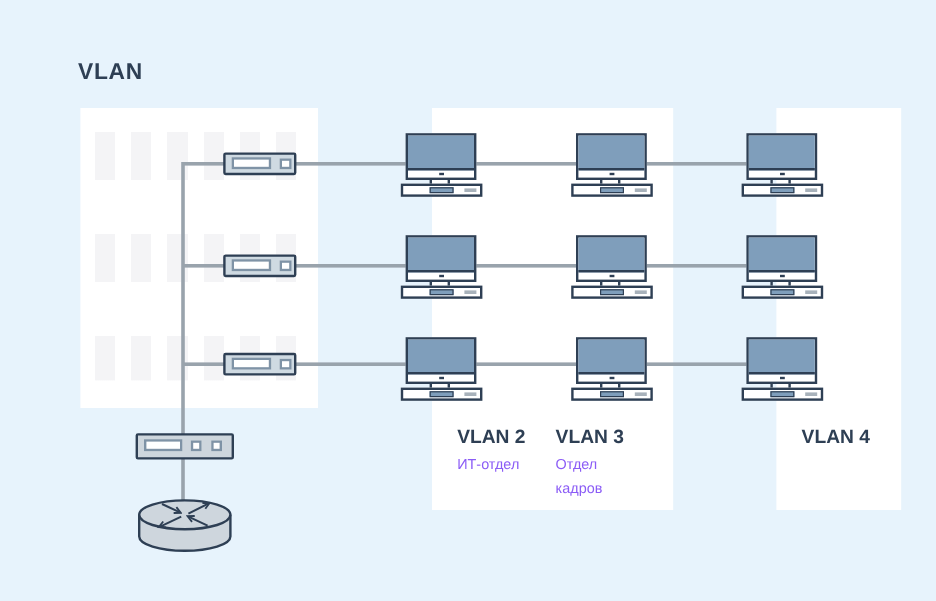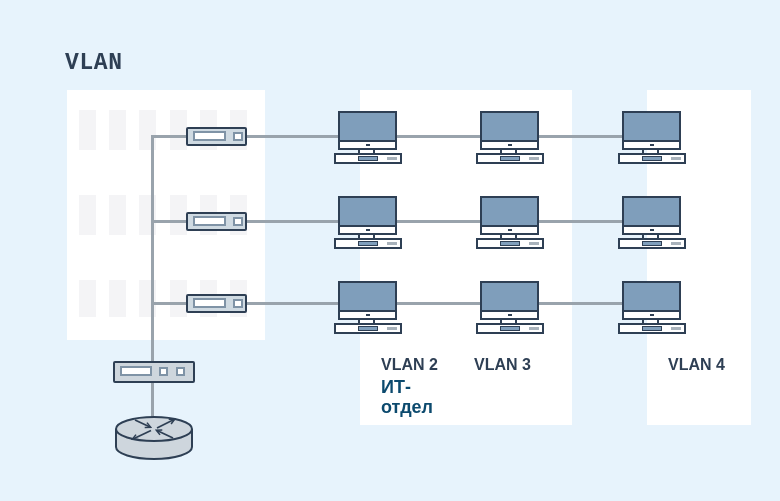--- a/index.html
+++ b/index.html
@@ -3,34 +3,34 @@
 <meta charset="utf-8">
 <style>
   html,body{margin:0;padding:0;background:#fff;}
   .canvas{
     position:relative;width:780px;height:501px;overflow:hidden;
     background:#E7F3FC;
     font-family:"Liberation Sans",sans-serif;
   }
   .page-title{
     position:absolute;left:65px;top:50px;
-    font-size:23px;font-weight:bold;letter-spacing:.6px;color:#2E3F54;font-family:Liberation Mono, monospace;
+    font-size:19px;font-weight:bold;letter-spacing:.6px;color:#2E3F54;
   }
   
   .rack-panel{position:absolute;left:67px;top:90px;width:198px;height:250px;background:#FFFFFF;}
   .bar-row{
     position:absolute;left:12px;width:168px;
     background-image:repeating-linear-gradient(to right,#F4F4F6 0,#F4F4F6 17px,transparent 17px,transparent 30.2px);
   }
   .vlan-col{position:absolute;top:90px;height:335px;background:#FFFFFF;}
   .col-1{left:315px;width:108px;margin-left:45px;}
-  .col-2{left:453px;width:104px;padding-left:15px;}
+  .col-2{left:442px;width:104px;padding-left:15px;}
   .col-3{left:599px;width:104px;margin-left:48px;}
   .vlan-name{position:absolute;left:21px;top:266px;font-size:16px;font-weight:bold;color:#2E3F54;}
-  .vlan-dept{position:absolute;left:21px;top:287px;width:72px;font-size:18px;line-height:20px;color:#0c4a6e;font-weight:bold;}
+  .vlan-dept{position:absolute;left:21px;top:287px;width:72px;font-size:12px;line-height:20px;color:#8b5cf6;}
   
   .line{position:absolute;background:#99A3AC;}
   .h-line{height:3px;left:152px;width:500px;}
   .v-line{width:3px;left:151px;top:135px;height:285px;}
   
   .switch{
     position:absolute;left:186px;width:61px;height:19px;box-sizing:border-box;
     background:#CFDAE2;border:2px solid #2E3F54;border-radius:2px;
   }
   .switch .port-wide{position:absolute;left:5px;top:2px;width:33px;height:10px;box-sizing:border-box;background:#FFFFFF;border:2px solid #7F93A6;}
@@ -69,20 +69,21 @@
     <div class="bar-row" style="top:105px;height:40px;"></div>
     <div class="bar-row" style="top:190px;height:37px;"></div>
   </div>
 
   <div class="vlan-col col-1">
     <div class="vlan-name">VLAN 2</div>
     <div class="vlan-dept">ИТ-отдел</div>
   </div>
   <div class="vlan-col col-2">
     <div class="vlan-name">VLAN 3</div>
+    <div class="vlan-dept">Отдел кадров</div>
   </div>
   <div class="vlan-col col-3">
     <div class="vlan-name">VLAN 4</div>
   </div>
 
   <div class="line h-line" style="top:135px;"></div>
   <div class="line h-line" style="top:220px;"></div>
   <div class="line h-line" style="top:302px;"></div>
   <div class="line v-line"></div>
 

